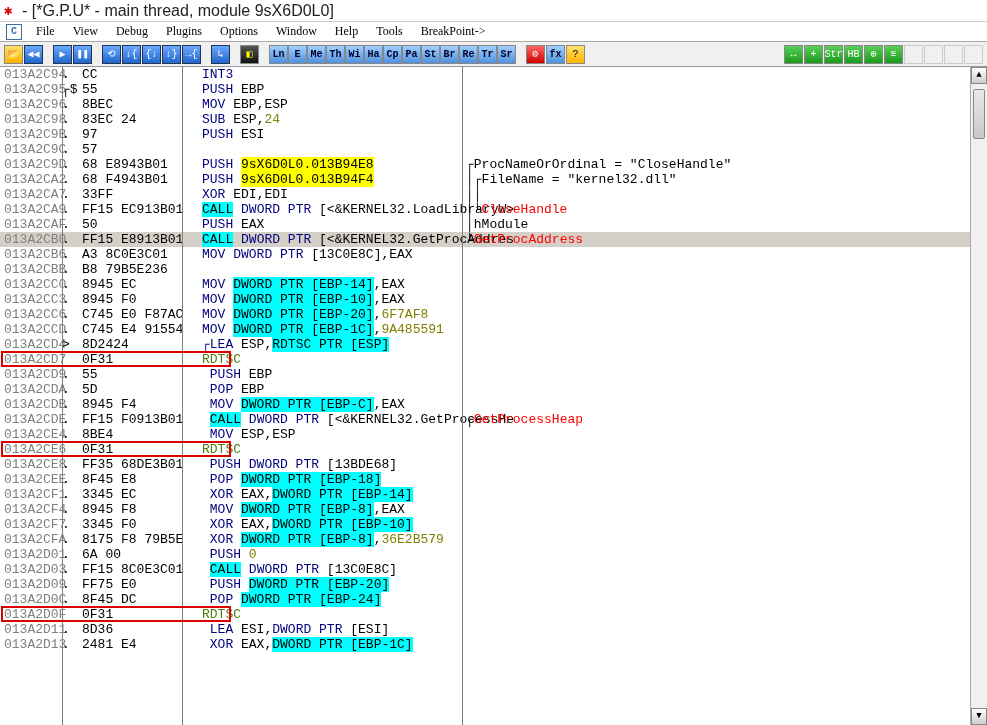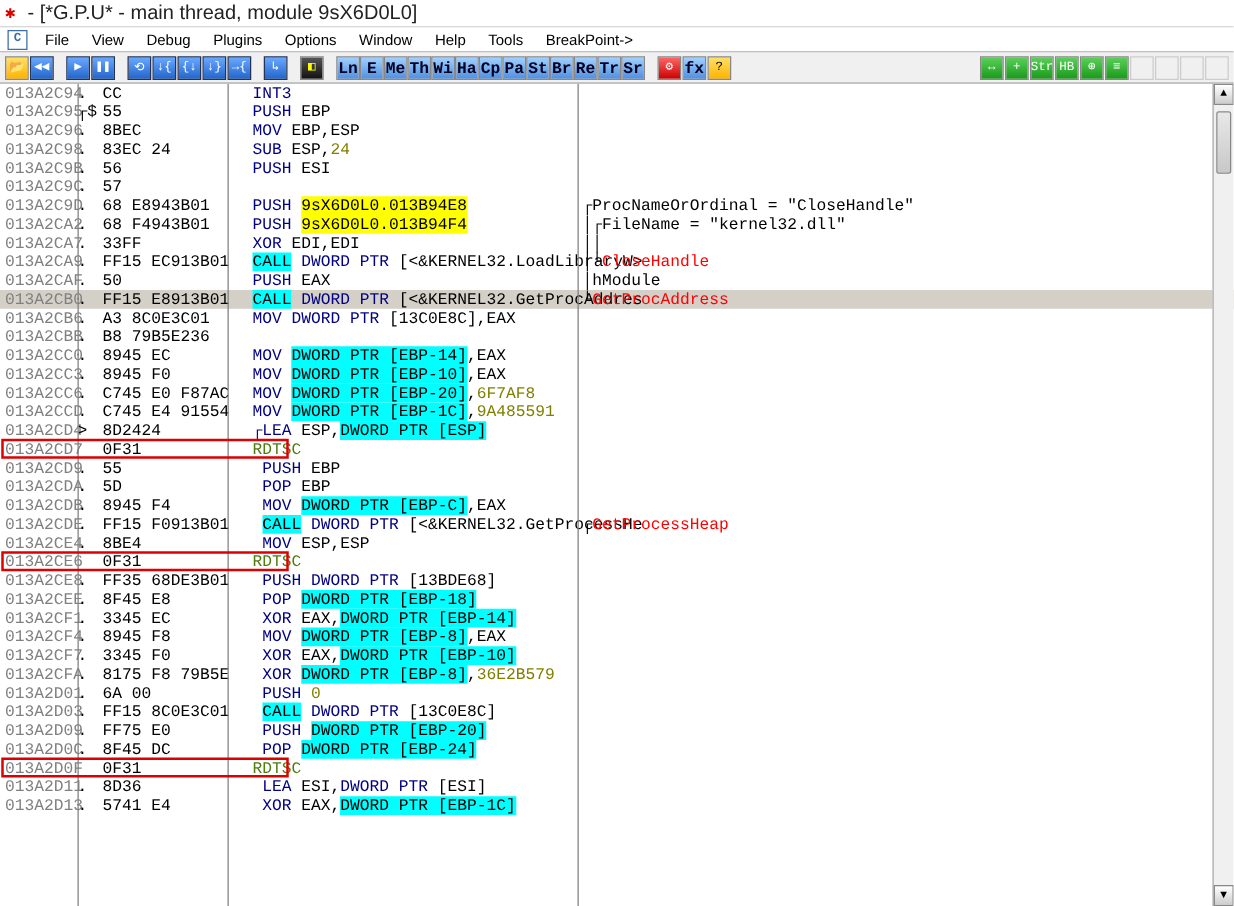--- a/index.html
+++ b/index.html
@@ -2,28 +2,28 @@
 <html><head>
 <meta charset="utf-8">
 <style>
 * { margin:0; padding:0; box-sizing:border-box; }
 body { font-family:"Consolas","Courier New",monospace; font-size:13px; background:#fff; width:987px; height:725px; overflow:hidden; position:relative; }
 .titlebar { height:22px; background:#fff; display:flex; align-items:center; padding:0 4px; gap:4px; border-bottom:1px solid #ccc;}
 .titlebar .icon { width:14px; height:14px; color:#d00; font-size:14px; line-height:14px;}
 .titlebar .txt { font-family:"Segoe UI",Tahoma,sans-serif; font-size:16px; color:#222;}
 .menubar { height:20px; background:#fff; display:flex; align-items:center; padding-left:6px; gap:2px; border-bottom:1px solid #aaa;}
 .menubar .cpu { width:16px;height:16px;border:1px solid #3b6ea5;color:#3b6ea5;font-weight:bold; font-size:10px; text-align:center; line-height:14px; margin-right:4px;}
-.menubar .m { font-family:Liberation Sans, sans-serif; font-size:12px; color:#000; padding:2px 8px; cursor:default;}
+.menubar .m { font-family:Liberation Serif, serif; font-size:12px; color:#000; padding:2px 8px; cursor:default;}
 .toolbar { height:25px; background:#f0f0f0; display:flex; align-items:center; padding:0 4px; gap:1px; border-bottom:1px solid #999;}
 .tbtn{ width:19px; height:19px; border:1px solid #888; background:linear-gradient(#fff,#d6d6d6); display:inline-flex; align-items:center; justify-content:center; font-size:10px; cursor:pointer;}
 .tbtn.blue{ background:linear-gradient(#6aa8ff,#2266cc); color:#fff; border-color:#235;}
 .tbtn.yel{ background:linear-gradient(#ffe066,#ffb300); color:#000;}
 .tbtn.red{ background:linear-gradient(#ff6666,#cc0000); color:#fff;}
 .tbtn.dk { background:linear-gradient(#555,#111); color:#ff0;}
-.tbtn.lb{ background:linear-gradient(#a0d0ff,#5090e0); color:#002; font-weight:bold; font-size:13px;}
+.tbtn.lb{ background:linear-gradient(#a0d0ff,#5090e0); color:#002; font-weight:bold; font-size:10px;}
 .tbtn.grn{ background:linear-gradient(#5ad05a,#1a9a1a); color:#fff;}
 .tgap{ width:8px;}
 .tbar-right{ margin-left:auto; display:flex; gap:1px;}
 .tbtn.emp{ background:#f0f0f0; border-color:#ccc;}
 .cpu-pane { position:relative; height:658px; overflow:hidden; background:#fff;}
 .row { display:flex; height:15px; line-height:15px; white-space:pre;}
 .row.grey { background:#d4d0c8;}
 .c-addr{ width:62px; color:#808080; padding-left:4px;}
 .c-mark{ width:20px; color:#000;}
 .c-hex { width:100px; color:#000;}
@@ -104,55 +104,55 @@
 
 <div class="cpu-pane">
   <div class="vline1"></div>
     <div class="vline2"></div>
     <div class="vline3"></div>
   <div id="rows">
       <div class="row"><span class="c-addr">013A2C94</span><span class="c-mark">. </span><span class="c-hex">CC</span><span class="c-dis"><span class="kw">INT3</span></span><span class="c-cmt"></span></div>
       <div class="row"><span class="c-addr">013A2C95</span><span class="c-mark">┌$</span><span class="c-hex">55</span><span class="c-dis"><span class="kw">PUSH </span><span>EBP</span></span><span class="c-cmt"></span></div>
       <div class="row"><span class="c-addr">013A2C96</span><span class="c-mark">. </span><span class="c-hex">8BEC</span><span class="c-dis"><span class="kw">MOV </span><span>EBP</span><span>,</span><span>ESP</span></span><span class="c-cmt"></span></div>
       <div class="row"><span class="c-addr">013A2C98</span><span class="c-mark">. </span><span class="c-hex">83EC 24</span><span class="c-dis"><span class="kw">SUB </span><span>ESP</span><span>,</span><span class="num">24</span></span><span class="c-cmt"></span></div>
-      <div class="row"><span class="c-addr">013A2C9B</span><span class="c-mark">. </span><span class="c-hex">56</span><span class="c-dis"><span class="kw">PUSH </span><span>ESI</span></span><span class="c-cmt"></span></div>
+      <div class="row"><span class="c-addr">013A2C9B</span><span class="c-mark">. </span><span class="c-hex">97</span><span class="c-dis"><span class="kw">PUSH </span><span>ESI</span></span><span class="c-cmt"></span></div>
       <div class="row"><span class="c-addr">013A2C9C</span><span class="c-mark">. </span><span class="c-hex">57</span><span class="c-cmt"></span></div>
       <div class="row"><span class="c-addr">013A2C9D</span><span class="c-mark">. </span><span class="c-hex">68 E8943B01</span><span class="c-dis"><span class="kw">PUSH </span><span class="hl-yel">9sX6D0L0.013B94E8</span></span><span class="c-cmt"><span class="cmt-blk">┌ProcNameOrOrdinal = "CloseHandle"</span></span></div>
       <div class="row"><span class="c-addr">013A2CA2</span><span class="c-mark">. </span><span class="c-hex">68 F4943B01</span><span class="c-dis"><span class="kw">PUSH </span><span class="hl-yel">9sX6D0L0.013B94F4</span></span><span class="c-cmt"><span class="cmt-blk">│┌FileName = "kernel32.dll"</span></span></div>
       <div class="row"><span class="c-addr">013A2CA7</span><span class="c-mark">. </span><span class="c-hex">33FF</span><span class="c-dis"><span class="kw">XOR </span><span>EDI</span><span>,</span><span>EDI</span></span><span class="c-cmt"><span class="cmt-blk">││</span></span></div>
       <div class="row"><span class="c-addr">013A2CA9</span><span class="c-mark">. </span><span class="c-hex">FF15 EC913B01</span><span class="c-dis"><span class="hl-cyan">CALL</span><span> </span><span class="kw">DWORD PTR </span><span>[&lt;&amp;KERNEL32.LoadLibraryW&gt;</span></span><span class="c-cmt"><span class="cmt-blk">│└</span><span class="cmt-red">CloseHandle</span></span></div>
       <div class="row"><span class="c-addr">013A2CAF</span><span class="c-mark">. </span><span class="c-hex">50</span><span class="c-dis"><span class="kw">PUSH </span><span>EAX</span></span><span class="c-cmt"><span class="cmt-blk">│hModule</span></span></div>
       <div class="row grey"><span class="c-addr">013A2CB0</span><span class="c-mark">. </span><span class="c-hex">FF15 E8913B01</span><span class="c-dis"><span class="hl-cyan">CALL</span><span> </span><span class="kw">DWORD PTR </span><span>[&lt;&amp;KERNEL32.GetProcAddres</span></span><span class="c-cmt"><span class="cmt-blk">└</span><span class="cmt-red">GetProcAddress</span></span></div>
       <div class="row"><span class="c-addr">013A2CB6</span><span class="c-mark">. </span><span class="c-hex">A3 8C0E3C01</span><span class="c-dis"><span class="kw">MOV </span><span class="kw">DWORD PTR </span><span>[13C0E8C]</span><span>,</span><span>EAX</span></span><span class="c-cmt"></span></div>
       <div class="row"><span class="c-addr">013A2CBB</span><span class="c-mark">. </span><span class="c-hex">B8 79B5E236</span><span class="c-cmt"></span></div>
       <div class="row"><span class="c-addr">013A2CC0</span><span class="c-mark">. </span><span class="c-hex">8945 EC</span><span class="c-dis"><span class="kw">MOV </span><span class="hl-cyan">DWORD PTR [EBP-14]</span><span>,</span><span>EAX</span></span><span class="c-cmt"></span></div>
       <div class="row"><span class="c-addr">013A2CC3</span><span class="c-mark">. </span><span class="c-hex">8945 F0</span><span class="c-dis"><span class="kw">MOV </span><span class="hl-cyan">DWORD PTR [EBP-10]</span><span>,</span><span>EAX</span></span><span class="c-cmt"></span></div>
       <div class="row"><span class="c-addr">013A2CC6</span><span class="c-mark">. </span><span class="c-hex">C745 E0 F87AC</span><span class="c-dis"><span class="kw">MOV </span><span class="hl-cyan">DWORD PTR [EBP-20]</span><span>,</span><span class="num">6F7AF8</span></span><span class="c-cmt"></span></div>
       <div class="row"><span class="c-addr">013A2CCD</span><span class="c-mark">. </span><span class="c-hex">C745 E4 91554</span><span class="c-dis"><span class="kw">MOV </span><span class="hl-cyan">DWORD PTR [EBP-1C]</span><span>,</span><span class="num">9A485591</span></span><span class="c-cmt"></span></div>
-      <div class="row"><span class="c-addr">013A2CD4</span><span class="c-mark">&gt; </span><span class="c-hex">8D2424</span><span class="c-dis"><span class="kw">┌LEA </span><span>ESP</span><span>,</span><span class="hl-cyan">DWORD PTR [ESP]</span></span><span class="c-cmt"></span></div>
+      <div class="row"><span class="c-addr">013A2CD4</span><span class="c-mark">&gt; </span><span class="c-hex">8D2424</span><span class="c-dis"><span class="kw">┌LEA </span><span>ESP</span><span>,</span><span class="hl-cyan">RDTSC PTR [ESP]</span></span><span class="c-cmt"></span></div>
       <div class="row"><span class="c-addr">013A2CD7</span><span class="c-mark">  </span><span class="c-hex">0F31</span><span class="c-dis"><span class="reg">RDTSC</span></span><span class="c-cmt"></span></div>
       <div class="row"><span class="c-addr">013A2CD9</span><span class="c-mark">. </span><span class="c-hex">55</span><span class="c-dis"><span class="kw"> PUSH </span><span>EBP</span></span><span class="c-cmt"></span></div>
       <div class="row"><span class="c-addr">013A2CDA</span><span class="c-mark">. </span><span class="c-hex">5D</span><span class="c-dis"><span class="kw"> POP </span><span>EBP</span></span><span class="c-cmt"></span></div>
       <div class="row"><span class="c-addr">013A2CDB</span><span class="c-mark">. </span><span class="c-hex">8945 F4</span><span class="c-dis"><span class="kw"> MOV </span><span class="hl-cyan">DWORD PTR [EBP-C]</span><span>,</span><span>EAX</span></span><span class="c-cmt"></span></div>
       <div class="row"><span class="c-addr">013A2CDE</span><span class="c-mark">. </span><span class="c-hex">FF15 F0913B01</span><span class="c-dis"><span> </span><span class="hl-cyan">CALL</span><span> </span><span class="kw">DWORD PTR </span><span>[&lt;&amp;KERNEL32.GetProcessHe</span></span><span class="c-cmt"><span class="cmt-blk">┌</span><span class="cmt-red">GetProcessHeap</span></span></div>
       <div class="row"><span class="c-addr">013A2CE4</span><span class="c-mark">. </span><span class="c-hex">8BE4</span><span class="c-dis"><span class="kw"> MOV </span><span>ESP</span><span>,</span><span>ESP</span></span><span class="c-cmt"></span></div>
       <div class="row"><span class="c-addr">013A2CE6</span><span class="c-mark">  </span><span class="c-hex">0F31</span><span class="c-dis"><span class="reg">RDTSC</span></span><span class="c-cmt"></span></div>
       <div class="row"><span class="c-addr">013A2CE8</span><span class="c-mark">. </span><span class="c-hex">FF35 68DE3B01</span><span class="c-dis"><span class="kw"> PUSH </span><span class="kw">DWORD PTR </span><span>[13BDE68]</span></span><span class="c-cmt"></span></div>
       <div class="row"><span class="c-addr">013A2CEE</span><span class="c-mark">. </span><span class="c-hex">8F45 E8</span><span class="c-dis"><span class="kw"> POP </span><span class="hl-cyan">DWORD PTR [EBP-18]</span></span><span class="c-cmt"></span></div>
       <div class="row"><span class="c-addr">013A2CF1</span><span class="c-mark">. </span><span class="c-hex">3345 EC</span><span class="c-dis"><span class="kw"> XOR </span><span>EAX</span><span>,</span><span class="hl-cyan">DWORD PTR [EBP-14]</span></span><span class="c-cmt"></span></div>
       <div class="row"><span class="c-addr">013A2CF4</span><span class="c-mark">. </span><span class="c-hex">8945 F8</span><span class="c-dis"><span class="kw"> MOV </span><span class="hl-cyan">DWORD PTR [EBP-8]</span><span>,</span><span>EAX</span></span><span class="c-cmt"></span></div>
       <div class="row"><span class="c-addr">013A2CF7</span><span class="c-mark">. </span><span class="c-hex">3345 F0</span><span class="c-dis"><span class="kw"> XOR </span><span>EAX</span><span>,</span><span class="hl-cyan">DWORD PTR [EBP-10]</span></span><span class="c-cmt"></span></div>
       <div class="row"><span class="c-addr">013A2CFA</span><span class="c-mark">. </span><span class="c-hex">8175 F8 79B5E</span><span class="c-dis"><span class="kw"> XOR </span><span class="hl-cyan">DWORD PTR [EBP-8]</span><span>,</span><span class="num">36E2B579</span></span><span class="c-cmt"></span></div>
       <div class="row"><span class="c-addr">013A2D01</span><span class="c-mark">. </span><span class="c-hex">6A 00</span><span class="c-dis"><span class="kw"> PUSH </span><span class="num">0</span></span><span class="c-cmt"></span></div>
       <div class="row"><span class="c-addr">013A2D03</span><span class="c-mark">. </span><span class="c-hex">FF15 8C0E3C01</span><span class="c-dis"><span> </span><span class="hl-cyan">CALL</span><span> </span><span class="kw">DWORD PTR </span><span>[13C0E8C]</span></span><span class="c-cmt"></span></div>
       <div class="row"><span class="c-addr">013A2D09</span><span class="c-mark">. </span><span class="c-hex">FF75 E0</span><span class="c-dis"><span class="kw"> PUSH </span><span class="hl-cyan">DWORD PTR [EBP-20]</span></span><span class="c-cmt"></span></div>
       <div class="row"><span class="c-addr">013A2D0C</span><span class="c-mark">. </span><span class="c-hex">8F45 DC</span><span class="c-dis"><span class="kw"> POP </span><span class="hl-cyan">DWORD PTR [EBP-24]</span></span><span class="c-cmt"></span></div>
       <div class="row"><span class="c-addr">013A2D0F</span><span class="c-mark">  </span><span class="c-hex">0F31</span><span class="c-dis"><span class="reg">RDTSC</span></span><span class="c-cmt"></span></div>
       <div class="row"><span class="c-addr">013A2D11</span><span class="c-mark">. </span><span class="c-hex">8D36</span><span class="c-dis"><span class="kw"> LEA </span><span>ESI</span><span>,</span><span class="kw">DWORD PTR </span><span>[ESI]</span></span><span class="c-cmt"></span></div>
-      <div class="row"><span class="c-addr">013A2D13</span><span class="c-mark">. </span><span class="c-hex">5741 E4</span><span class="c-dis"><span class="kw"> XOR </span><span>EAX</span><span>,</span><span class="hl-cyan">DWORD PTR [EBP-1C]</span></span><span class="c-cmt"></span></div>
+      <div class="row"><span class="c-addr">013A2D13</span><span class="c-mark">. </span><span class="c-hex">2481 E4</span><span class="c-dis"><span class="kw"> XOR </span><span>EAX</span><span>,</span><span class="hl-cyan">DWORD PTR [EBP-1C]</span></span><span class="c-cmt"></span></div>
     </div>
   <div class="scroll">
     <div class="sbtn">▲</div>
     <div class="thumb"></div>
     <div class="sbtn dn">▼</div>
   </div>
 <div class="redbox" style="left: 1px; top: 284px; width: 230px; height: 16px;"></div>
     <div class="redbox" style="left: 1px; top: 374px; width: 230px; height: 16px;"></div>
     <div class="redbox" style="left: 1px; top: 539px; width: 230px; height: 16px;"></div>
   </div>

